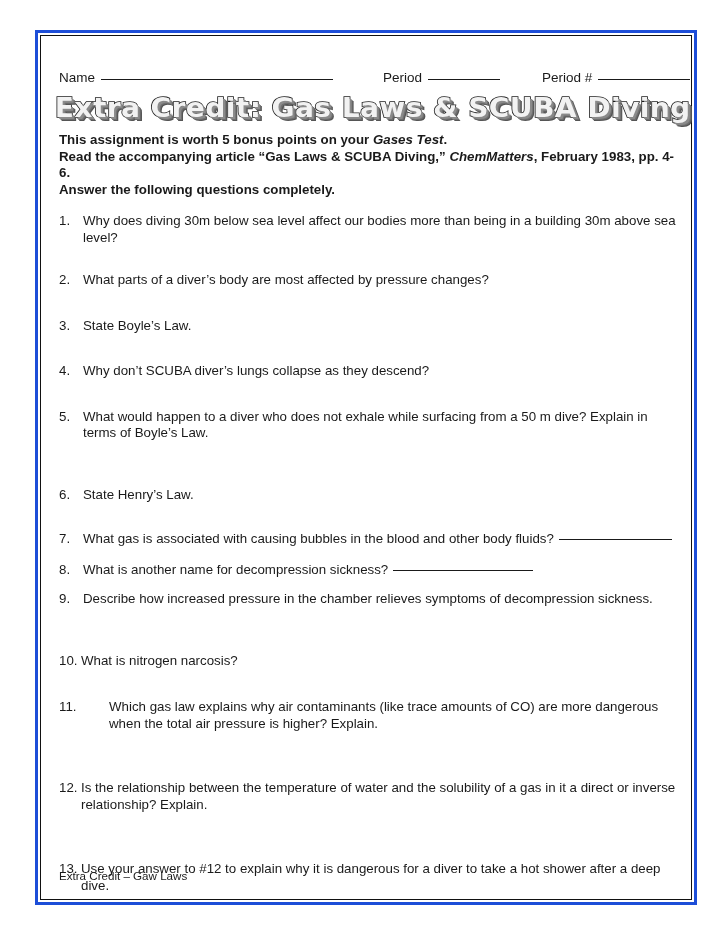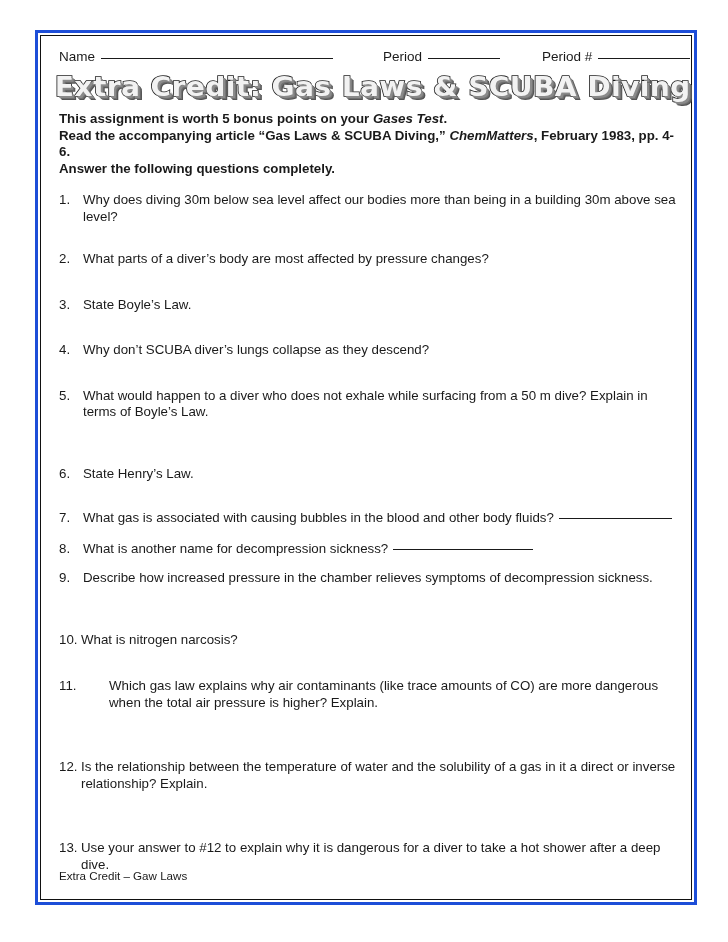--- a/index.html
+++ b/index.html
@@ -62,21 +62,21 @@
   .blank-rule {
     display: inline-block;
     border-bottom: 1.4px solid #1a1a1a;
     margin-left: 6px;
     position: relative;
     top: -2px;
   }
   .rule-name   { width: 232px; }
   .rule-period { width: 72px; }
   .rule-article{ width: 92px; }
-  .gap-period  { margin-left: 50px; }
+  .gap-period  { margin-left: 50px; margin-top: 21px; }
   .gap-article { margin-left: 42px; }
 
   
   .title-wrap {
     text-align: right;
     margin-top: 6px;
     margin-bottom: 7px;
     height: 34px;
   }
   .wordart {

